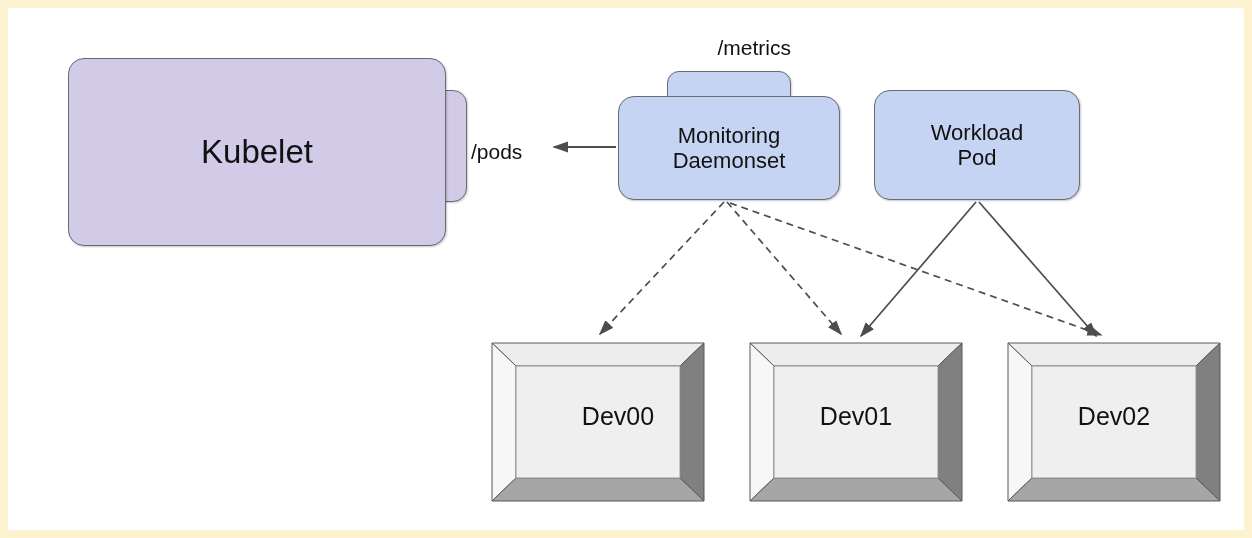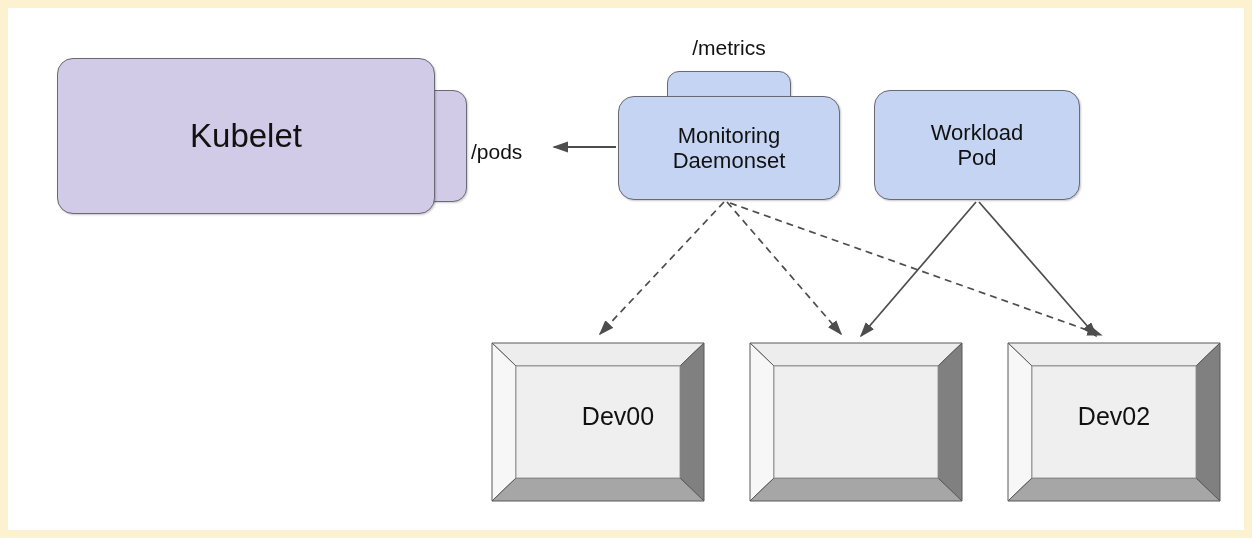--- a/index.html
+++ b/index.html
@@ -68,24 +68,24 @@
   }
 
   .pod-tab {
     position: absolute;
     box-sizing: border-box;
     border: 1.4px solid #6a6a73;
   }
 
   
   #node-kubelet {
-    left: 49px;
+    left: 60px;
     top: 50px;
     width: 378px;
-    height: 156px;
+    height: 188px;
     background: #d2cbe7;
     z-index: 3;
   }
   #node-kubelet .node-label {
     font-size: 33px;
   }
   
   #kubelet-pods-tab {
     left: 411px;
     top: 82px;
@@ -127,21 +127,21 @@
     background: #c5d4f2;
     border-radius: 12px 12px 0 0;
     box-shadow: 1px 1px 2px rgba(0,0,0,0.18);
     z-index: 2;
   }
   #label-metrics {
     position: absolute;
     left: 659px;
     top: 28px;
     width: 124px;
-    text-align: center;
+    text-align: right;
     font-size: 21px;
     color: #111;
     white-space: nowrap;
   }
 
   
   #node-workload {
     left: 866px;
     top: 82px;
     width: 206px;
@@ -236,20 +236,21 @@
     </div>
 
     <div id="node-dev01" class="device-node">
       <svg width="214" height="160" viewBox="0 0 214 160">
         <polygon points="1,1 213,1 189,24 25,24" fill="#ededed" stroke="#595959" stroke-width="1"></polygon>
         <polygon points="1,1 25,24 25,136 1,159" fill="#f7f7f7" stroke="#595959" stroke-width="1"></polygon>
         <polygon points="213,1 213,159 189,136 189,24" fill="#808080" stroke="#595959" stroke-width="1"></polygon>
         <polygon points="1,159 25,136 189,136 213,159" fill="#a6a6a6" stroke="#595959" stroke-width="1"></polygon>
         <rect x="25" y="24" width="164" height="112" fill="#efefef" stroke="#9a9a9a" stroke-width="1"></rect>
       </svg>
+      <div class="node-label">Dev01</div>
     </div>
 
     <div id="node-dev02" class="device-node">
       <svg width="214" height="160" viewBox="0 0 214 160">
         <polygon points="1,1 213,1 189,24 25,24" fill="#ededed" stroke="#595959" stroke-width="1"></polygon>
         <polygon points="1,1 25,24 25,136 1,159" fill="#f7f7f7" stroke="#595959" stroke-width="1"></polygon>
         <polygon points="213,1 213,159 189,136 189,24" fill="#808080" stroke="#595959" stroke-width="1"></polygon>
         <polygon points="1,159 25,136 189,136 213,159" fill="#a6a6a6" stroke="#595959" stroke-width="1"></polygon>
         <rect x="25" y="24" width="164" height="112" fill="#efefef" stroke="#9a9a9a" stroke-width="1"></rect>
       </svg>

